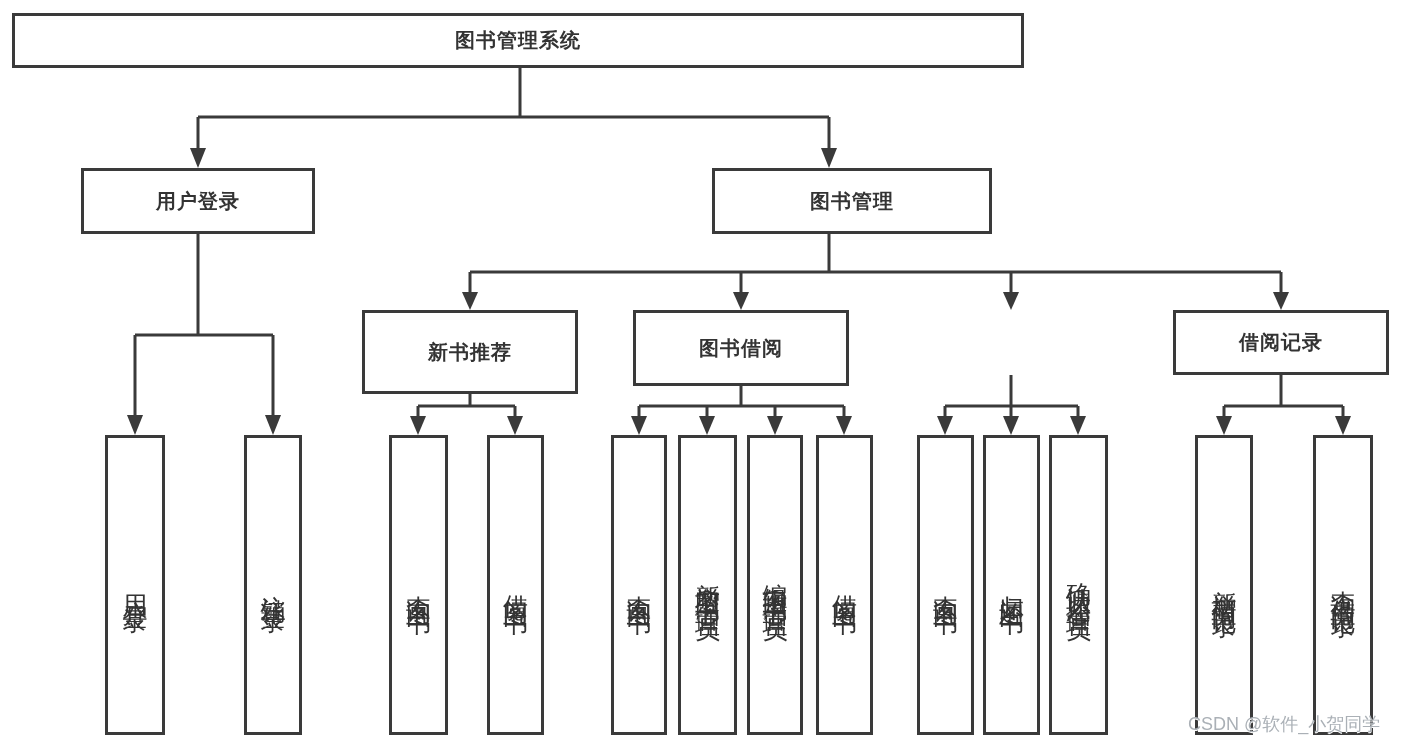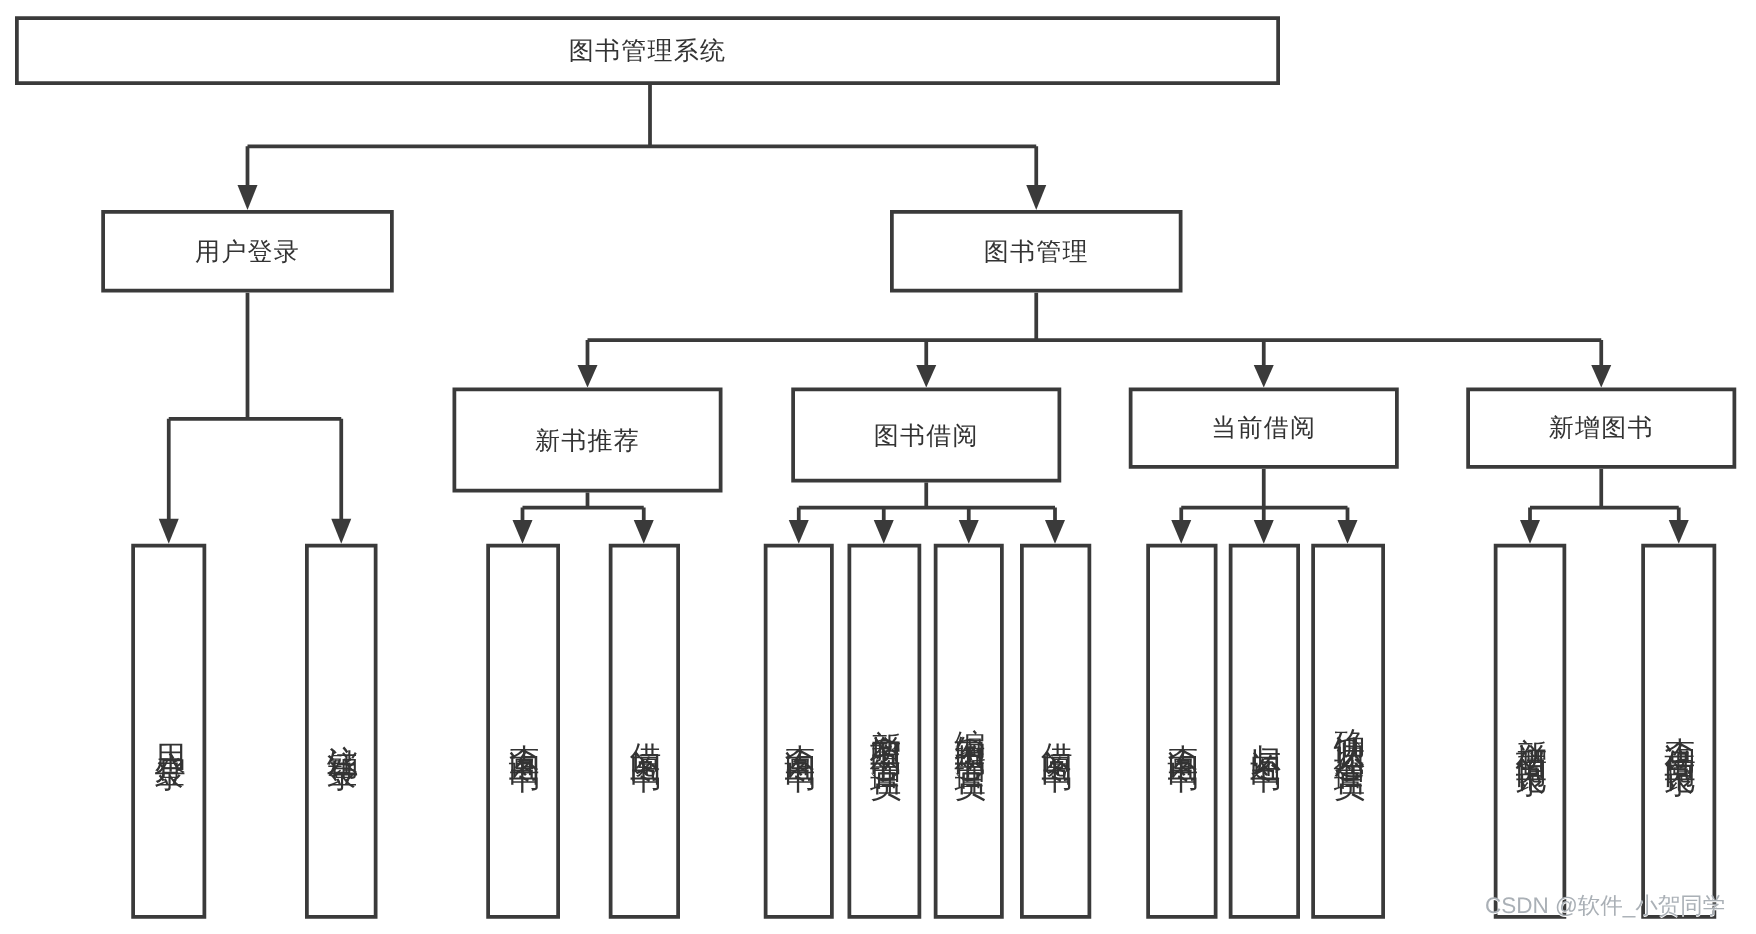--- a/index.html
+++ b/index.html
@@ -25,20 +25,21 @@
     background:#ffffff;
     display:flex;
     align-items:center;
     justify-content:center;
     color:var(--text-color);
   }
   .box.h span{
     font-size:20px;
     letter-spacing:1px;
     white-space:nowrap;
+    font-weight:bold;
   }
   .box.v span{
     writing-mode:vertical-rl;
     text-orientation:mixed;
     font-size:25px;
     letter-spacing:5px;
     line-height:1;
   }
   #watermark{
     position:absolute;
@@ -90,35 +91,32 @@
     <polygon points="1335,416 1351,416 1343,435"></polygon>
   </svg>
 
   <div class="box h" style="left:12px;top:13px;width:1012px;height:55px">
     <span>图书管理系统</span>
   </div>
 
   <div class="box h" style="left:81px;top:168px;width:234px;height:66px">
     <span>用户登录</span>
   </div>
-  <div class="box h" style="left:712px;top:168px;width:234px;height:66px">
+  <div class="box h" style="left:712px;top:168px;width:280px;height:66px">
     <span>图书管理</span>
   </div>
 
   <div class="box h" style="left:362px;top:310px;width:216px;height:84px">
     <span>新书推荐</span>
   </div>
   <div class="box h" style="left:633px;top:310px;width:216px;height:76px">
     <span>图书借阅</span>
   </div>
-  <div class="box h" style="left:903px;top:310px;width:216px;height:65px">
-    <span>当前借阅</span>
-  </div>
   <div class="box h" style="left:1173px;top:310px;width:216px;height:65px">
-    <span>新增图书</span>
+    <span>借阅记录</span>
   </div>
 
   <div class="box v" style="left:105px;top:435px;width:60px;height:300px">
     <span>用户登录</span>
   </div>
   <div class="box v" style="left:244px;top:435px;width:58px;height:300px">
     <span>注销登录</span>
   </div>
 
   <div class="box v" style="left:389px;top:435px;width:59px;height:300px">

